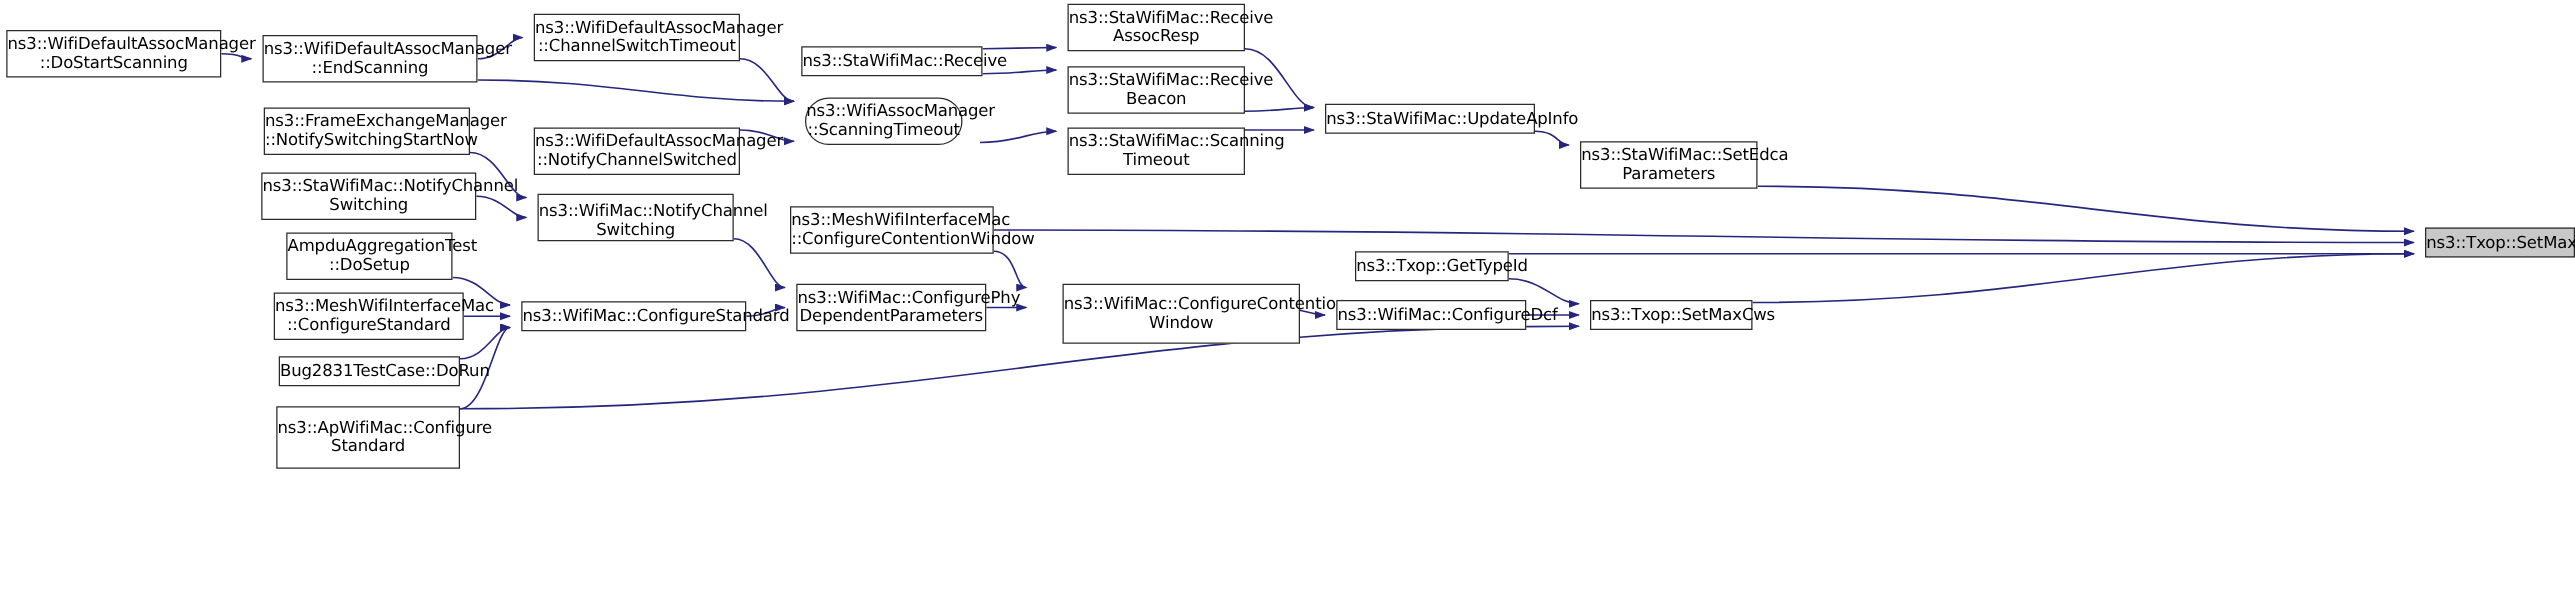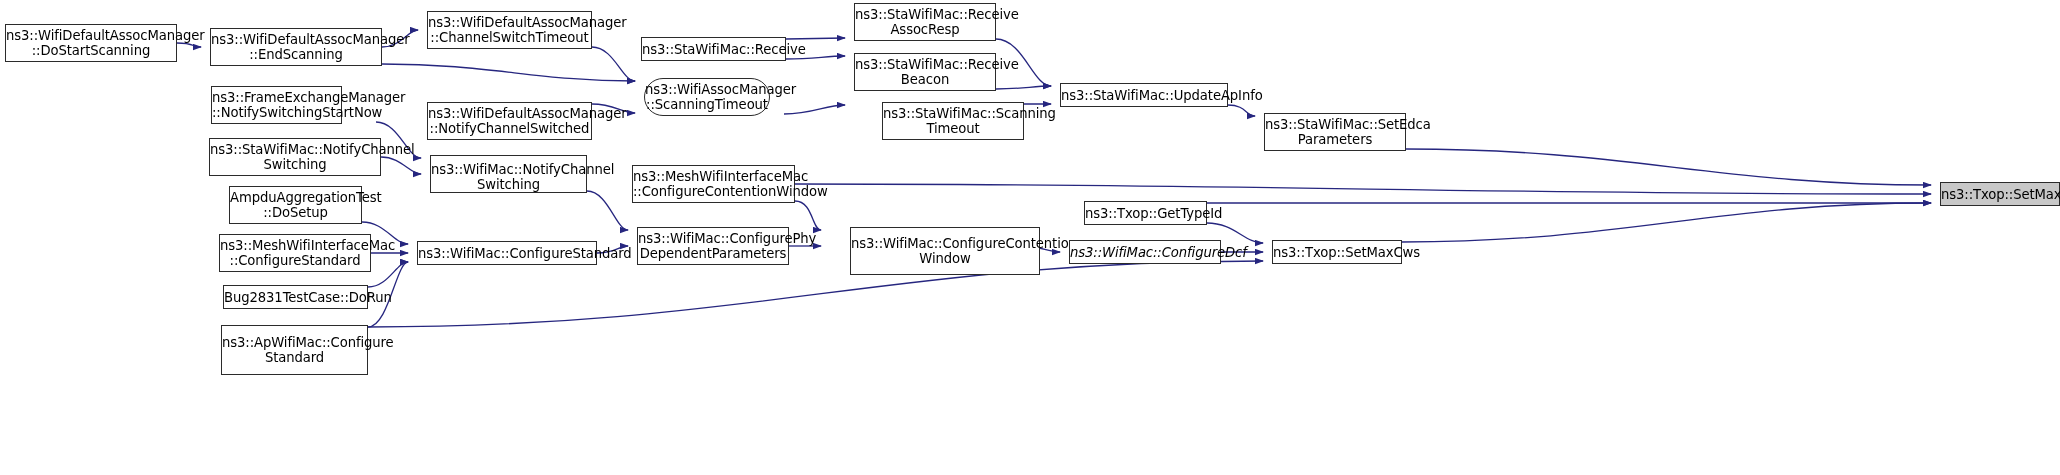--- a/index.html
+++ b/index.html
@@ -99,45 +99,45 @@
 ::EndScanning</span></div>
       <div class="node" style="left: 427px; top: 11px; width: 165px; height: 38px;"><span class="node-label">ns3::WifiDefaultAssocManager
 ::ChannelSwitchTimeout</span></div>
       <div class="node" style="left: 641px; top: 37px; width: 145px; height: 24px;"><span class="node-label">ns3::StaWifiMac::Receive</span></div>
       <div class="node" style="left: 854px; top: 3px; width: 142px; height: 38px;"><span class="node-label">ns3::StaWifiMac::Receive
 AssocResp</span></div>
       <div class="node" style="left: 854px; top: 53px; width: 142px; height: 38px;"><span class="node-label">ns3::StaWifiMac::Receive
 Beacon</span></div>
       <div class="node" style="left: 644px; top: 78px; width: 126px; height: 38px; border-radius: 19px;"><span class="node-label">ns3::WifiAssocManager
 ::ScanningTimeout</span></div>
-      <div class="node" style="left: 854px; top: 102px; width: 142px; height: 38px; margin-left: 28px;"><span class="node-label">ns3::StaWifiMac::Scanning
+      <div class="node" style="left: 854px; top: 102px; width: 142px; height: 38px;"><span class="node-label">ns3::StaWifiMac::Scanning
 Timeout</span></div>
       <div class="node" style="left: 1060px; top: 83px; width: 168px; height: 24px; justify-content: flex-end;"><span class="node-label">ns3::StaWifiMac::UpdateApInfo</span></div>
       <div class="node" style="left: 1264px; top: 113px; width: 142px; height: 38px;"><span class="node-label">ns3::StaWifiMac::SetEdca
 Parameters</span></div>
       <div class="node" style="left: 427px; top: 102px; width: 165px; height: 38px;"><span class="node-label">ns3::WifiDefaultAssocManager
 ::NotifyChannelSwitched</span></div>
-      <div class="node" style="left: 211px; top: 86px; width: 131px; height: 38px;"><span class="node-label">ns3::FrameExchangeManager
+      <div class="node" style="left: 211px; top: 86px; width: 165px; height: 38px;"><span class="node-label">ns3::FrameExchangeManager
 ::NotifySwitchingStartNow</span></div>
       <div class="node" style="left: 209px; top: 138px; width: 172px; height: 38px;"><span class="node-label">ns3::StaWifiMac::NotifyChannel
 Switching</span></div>
       <div class="node" style="left: 430px; top: 155px; width: 157px; height: 38px; align-items: flex-end;"><span class="node-label">ns3::WifiMac::NotifyChannel
 Switching</span></div>
       <div class="node" style="left: 632px; top: 165px; width: 163px; height: 38px;"><span class="node-label">ns3::MeshWifiInterfaceMac
 ::ConfigureContentionWindow</span></div>
       <div class="node" style="left: 229px; top: 186px; width: 133px; height: 38px;"><span class="node-label">AmpduAggregationTest
 ::DoSetup</span></div>
       <div class="node" style="left: 219px; top: 234px; width: 152px; height: 38px;"><span class="node-label">ns3::MeshWifiInterfaceMac
 ::ConfigureStandard</span></div>
       <div class="node" style="left: 417px; top: 241px; width: 180px; height: 24px; text-align: center;"><span class="node-label">ns3::WifiMac::ConfigureStandard</span></div>
       <div class="node" style="left: 637px; top: 227px; width: 152px; height: 38px;"><span class="node-label">ns3::WifiMac::ConfigurePhy
 DependentParameters</span></div>
       <div class="node" style="left: 850px; top: 227px; width: 190px; height: 48px;"><span class="node-label">ns3::WifiMac::ConfigureContention
 Window</span></div>
       <div class="node" style="left: 1084px; top: 201px; width: 123px; height: 24px;"><span class="node-label">ns3::Txop::GetTypeId</span></div>
-      <div class="node" style="left: 1069px; top: 240px; width: 152px; height: 24px; font-style: italic;"><span class="node-label">ns3::WifiMac::ConfigureDcf</span></div>
+      <div class="node" style="left: 1069px; top: 240px; width: 152px; height: 24px;"><span class="node-label">ns3::WifiMac::ConfigureDcf</span></div>
       <div class="node" style="left: 1272px; top: 240px; width: 130px; height: 24px;"><span class="node-label">ns3::Txop::SetMaxCws</span></div>
       <div class="node highlight" style="left: 1940px; top: 182px; width: 120px; height: 24px;"><span class="node-label">ns3::Txop::SetMaxCw</span></div>
       <div class="node" style="left: 223px; top: 285px; width: 145px; height: 24px;"><span class="node-label">Bug2831TestCase::DoRun</span></div>
       <div class="node" style="left: 221px; top: 325px; width: 147px; height: 50px;"><span class="node-label">ns3::ApWifiMac::Configure
 Standard</span></div>
     </div>
 </div>
 
 </body></html>

